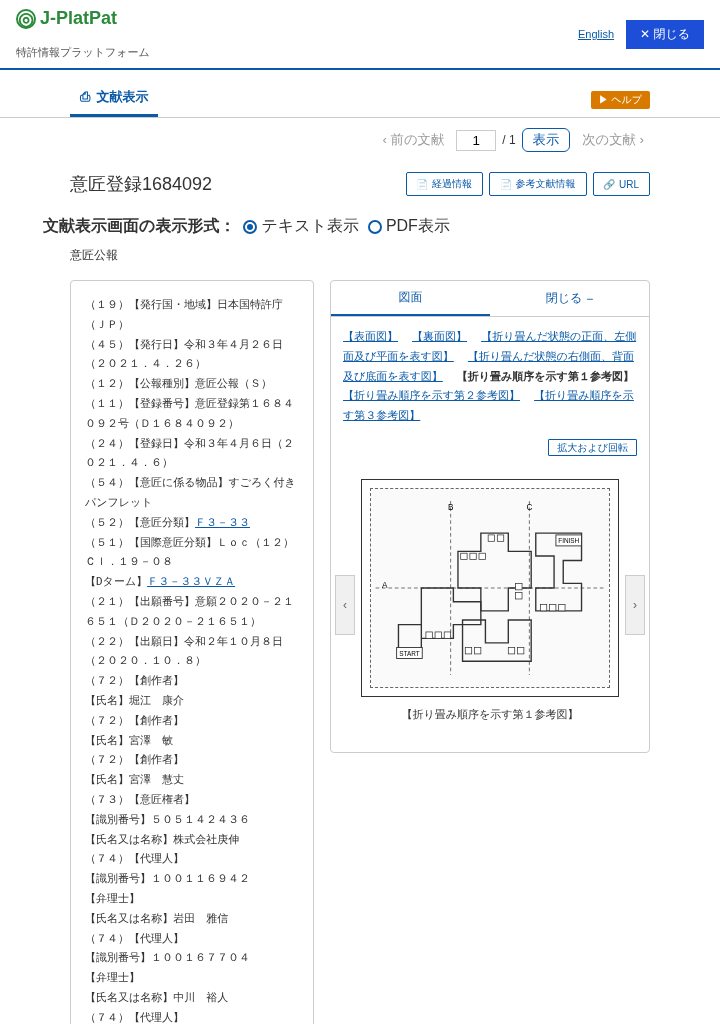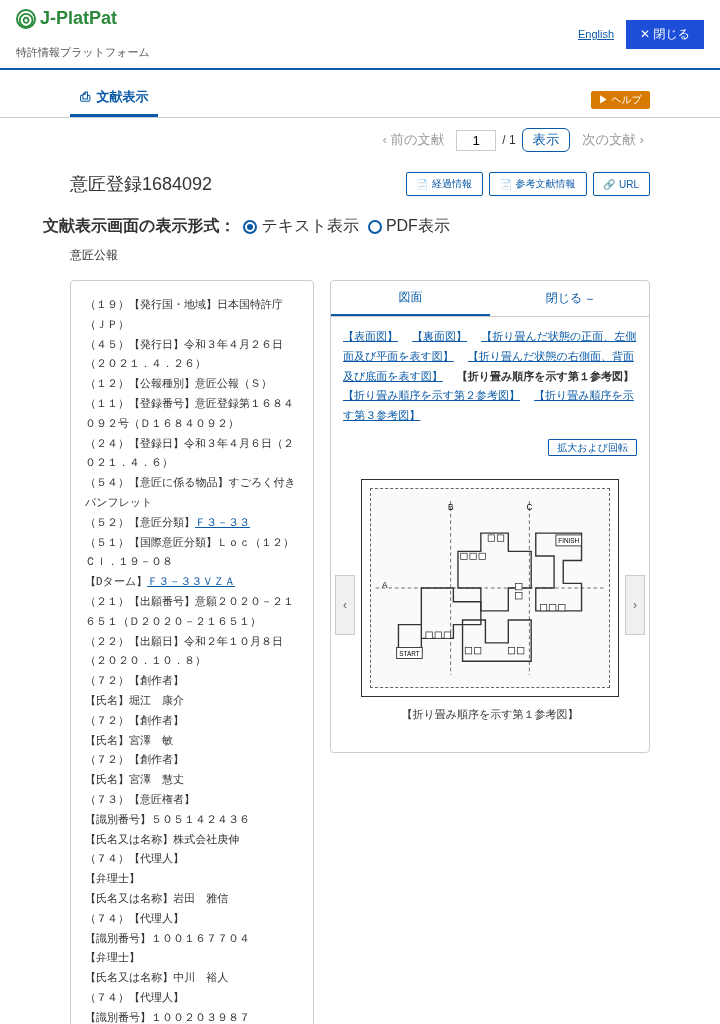--- a/index.html
+++ b/index.html
@@ -135,20 +135,21 @@
     <div>（７２）【創作者】</div>
     <div>【氏名】堀江　康介</div>
     <div>（７２）【創作者】</div>
     <div>【氏名】宮澤　敏</div>
     <div>（７２）【創作者】</div>
     <div>【氏名】宮澤　慧丈</div>
     <div>（７３）【意匠権者】</div>
     <div>【識別番号】５０５１４２４３６</div>
     <div>【氏名又は名称】株式会社庚伸</div>
     <div>（７４）【代理人】</div>
+    <div>【識別番号】１００１１６９４２</div>
     <div>【弁理士】</div>
     <div>【氏名又は名称】岩田　雅信</div>
     <div>（７４）【代理人】</div>
     <div>【識別番号】１００１６７７０４</div>
     <div>【弁理士】</div>
     <div>【氏名又は名称】中川　裕人</div>
     <div>（７４）【代理人】</div>
     <div>【識別番号】１００２０３９８７</div>
 
   </div>

